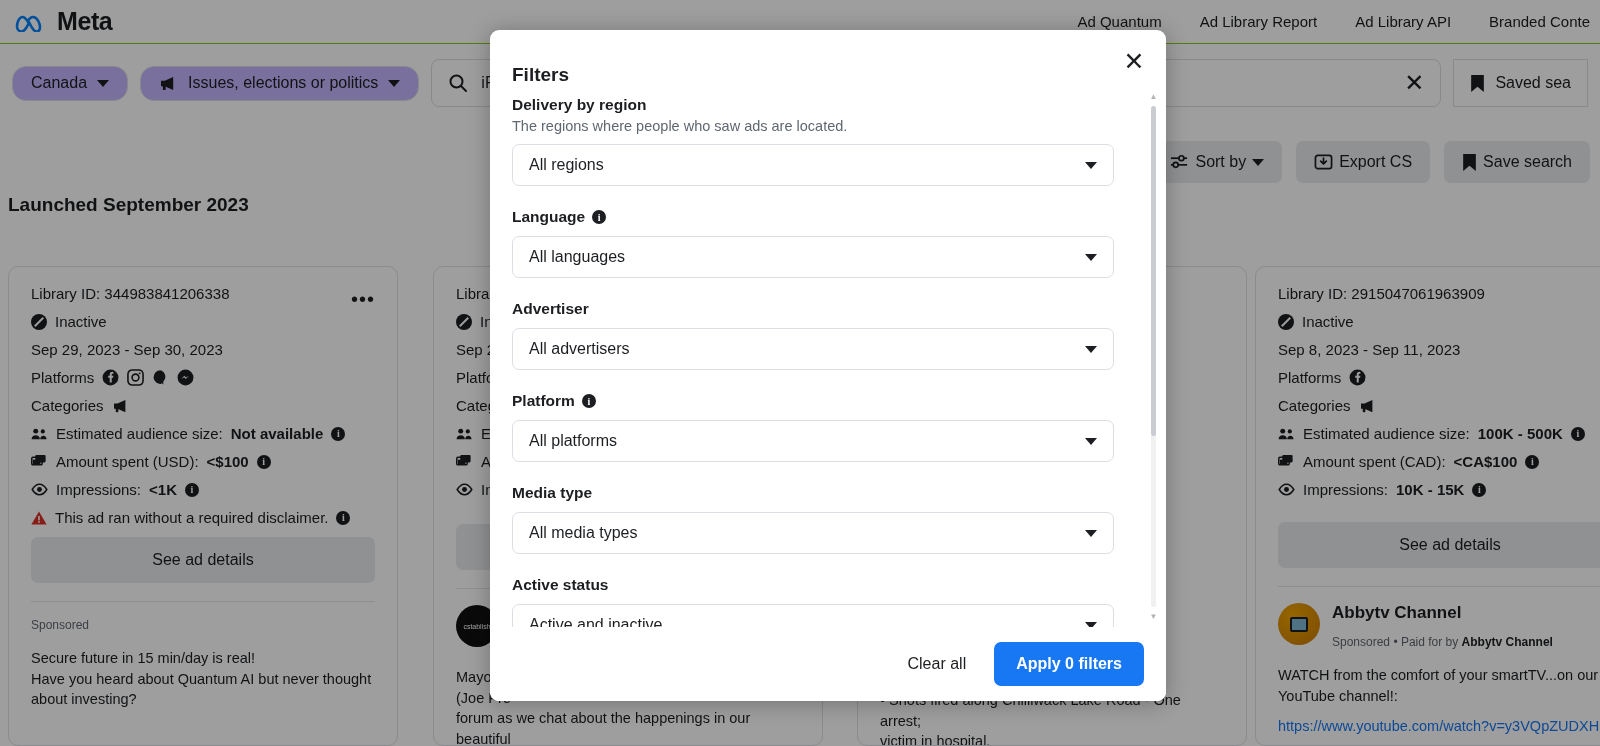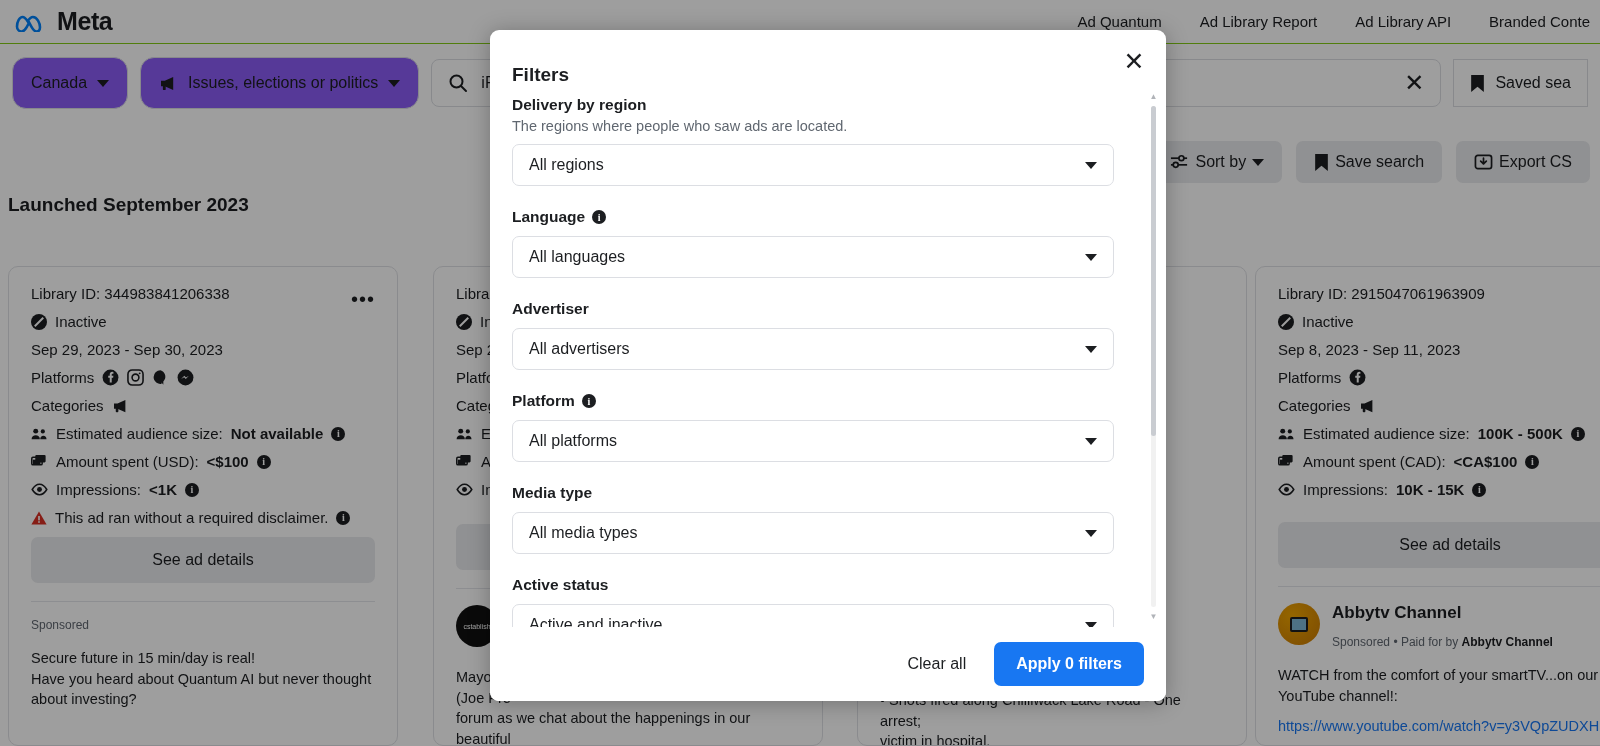--- a/index.html
+++ b/index.html
@@ -26,21 +26,21 @@
   .meta-word { font-size:25px; font-weight:600; color:#1c1e21; letter-spacing:-0.4px; }
   .topnav-links { margin-left:auto; display:flex; align-items:center; gap:38px; padding-right:10px; }
   .topnav-link { font-size:15px; color:#1c1e21; white-space:nowrap; cursor:pointer; }
 
   
   .filterbar {
     position:absolute; top:44px; left:0; width:1600px; height:78px;
     background:#ffffff; display:flex; align-items:center; gap:12px; padding:0 12px;
   }
   .pill {
-    height:52px; border:1px solid #dcdee3; border-radius:14px; background:#8b5cf6;
+    height:35px; border:1px solid #dcdee3; border-radius:14px; background:#c4b5fd;
     display:flex; align-items:center; gap:10px; padding:0 18px;
     font-size:16px; color:#1c1e21; cursor:pointer; white-space:nowrap;
   }
   .caret { width:0;height:0;border-left:6px solid transparent;border-right:6px solid transparent;border-top:7px solid #1c1e21; }
   .searchbox {
     flex:1; height:48px; border:1px solid #dcdee3; border-radius:8px; background:#fff;
     display:flex; align-items:center; gap:13px; padding:0 16px; min-width:0;
   }
   .searchbox input {
     border:none; outline:none; font-size:16px; color:#1c1e21; flex:1; min-width:0;
@@ -210,31 +210,31 @@
         <svg width="19" height="16" viewBox="0 0 20 16">
           <line x1="1" y1="4" x2="18" y2="4" stroke="#1c1e21" stroke-width="1.8"></line>
           <line x1="1" y1="11" x2="18" y2="11" stroke="#1c1e21" stroke-width="1.8"></line>
           <circle cx="12" cy="4" r="2.6" fill="#e9eaed" stroke="#1c1e21" stroke-width="1.8"></circle>
           <circle cx="6" cy="11" r="2.6" fill="#e9eaed" stroke="#1c1e21" stroke-width="1.8"></circle>
         </svg>
         <span>Sort by</span>
         <span class="caret"></span>
       </div>
       <div class="tool">
-        <svg width="15" height="19" viewBox="0 0 14 18">
-          <path d="M1 1h12v16l-6-5-6 5z" fill="#1c1e21"></path>
-        </svg>
-        <span>Save search</span>
-      </div>
-      <div class="tool">
         <svg width="19" height="18" viewBox="0 0 20 19">
           <rect x="1.5" y="2.5" width="17" height="14" rx="2.5" fill="none" stroke="#1c1e21" stroke-width="1.8"></rect>
           <path d="M10 5.5v6m0 0l-3-3m3 3l3-3" fill="none" stroke="#1c1e21" stroke-width="1.8" stroke-linecap="round" stroke-linejoin="round"></path>
         </svg>
         <span>Export CS</span>
+      </div>
+      <div class="tool">
+        <svg width="15" height="19" viewBox="0 0 14 18">
+          <path d="M1 1h12v16l-6-5-6 5z" fill="#1c1e21"></path>
+        </svg>
+        <span>Save search</span>
       </div>
     </div>
 
     <div class="launched">Launched September 2023</div>
 
     <div class="card" id="card-1">
       <div class="libid">Library ID: 344983841206338</div>
       <div class="dots">•••</div>
       <div class="crow">
         <span class="icon-inactive"></span>

